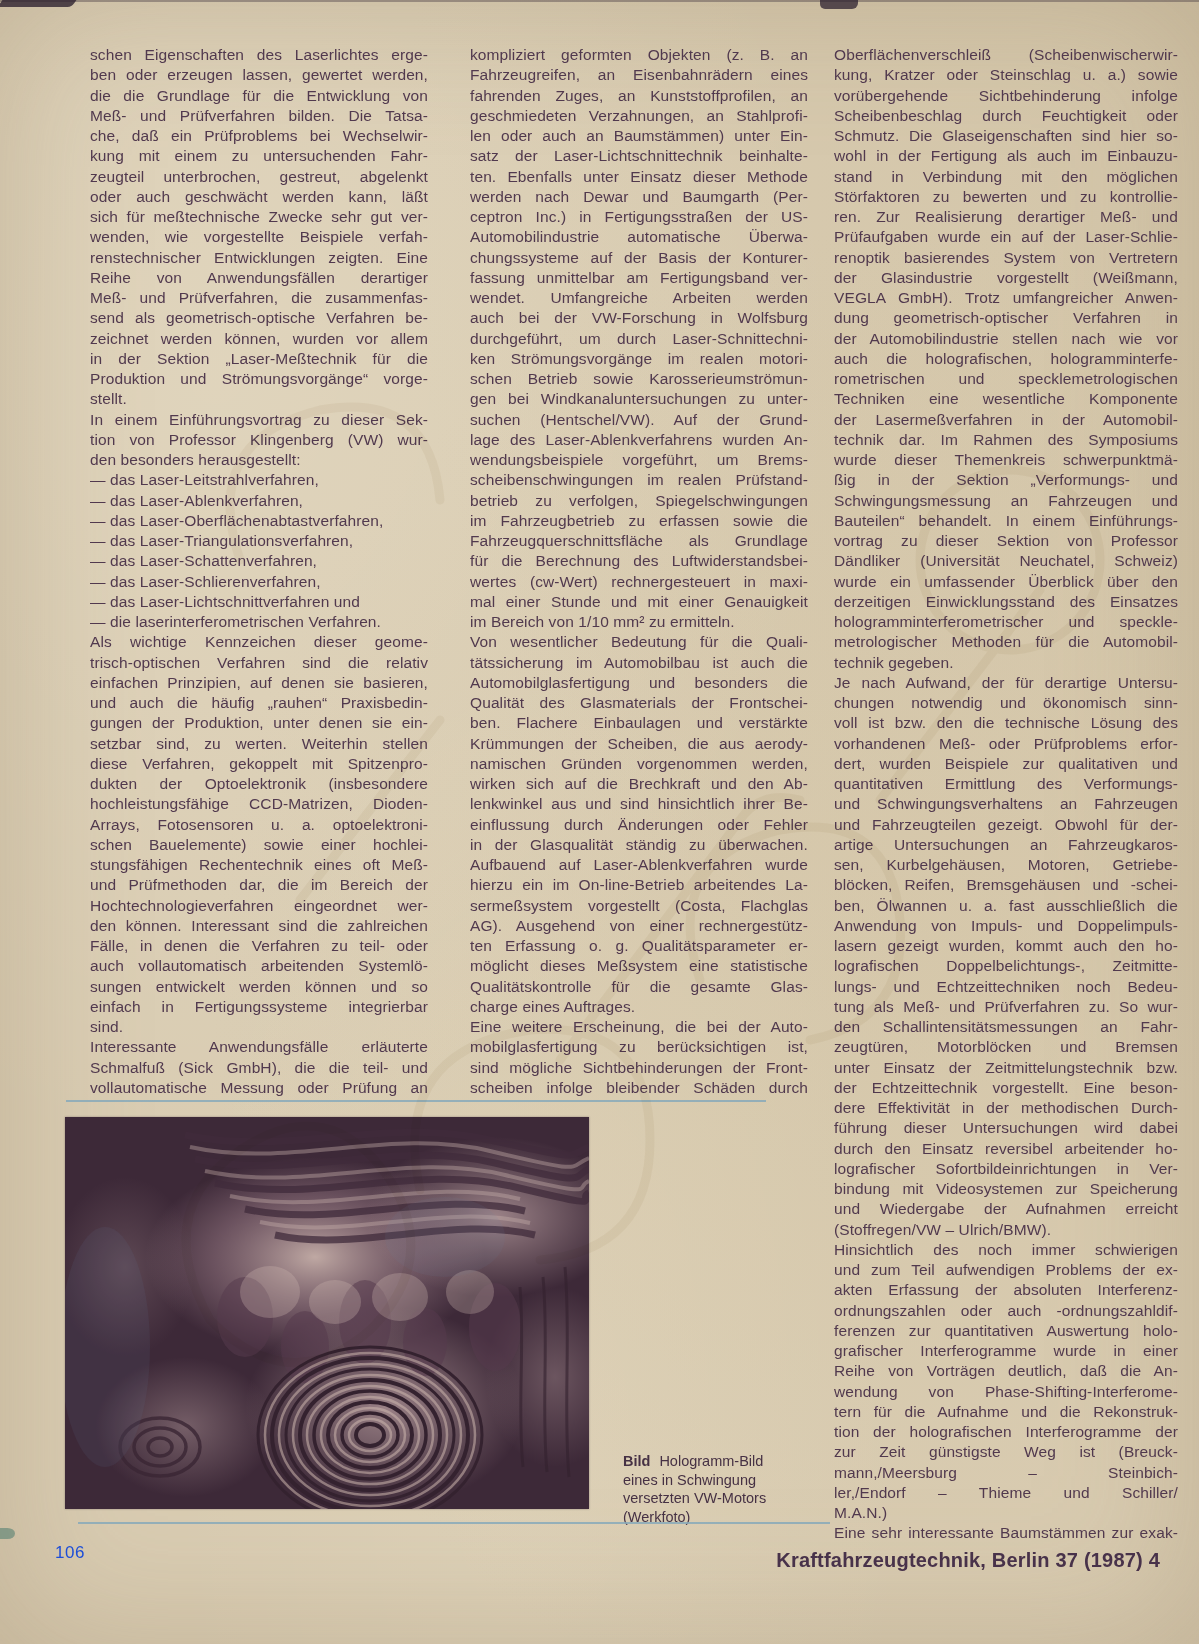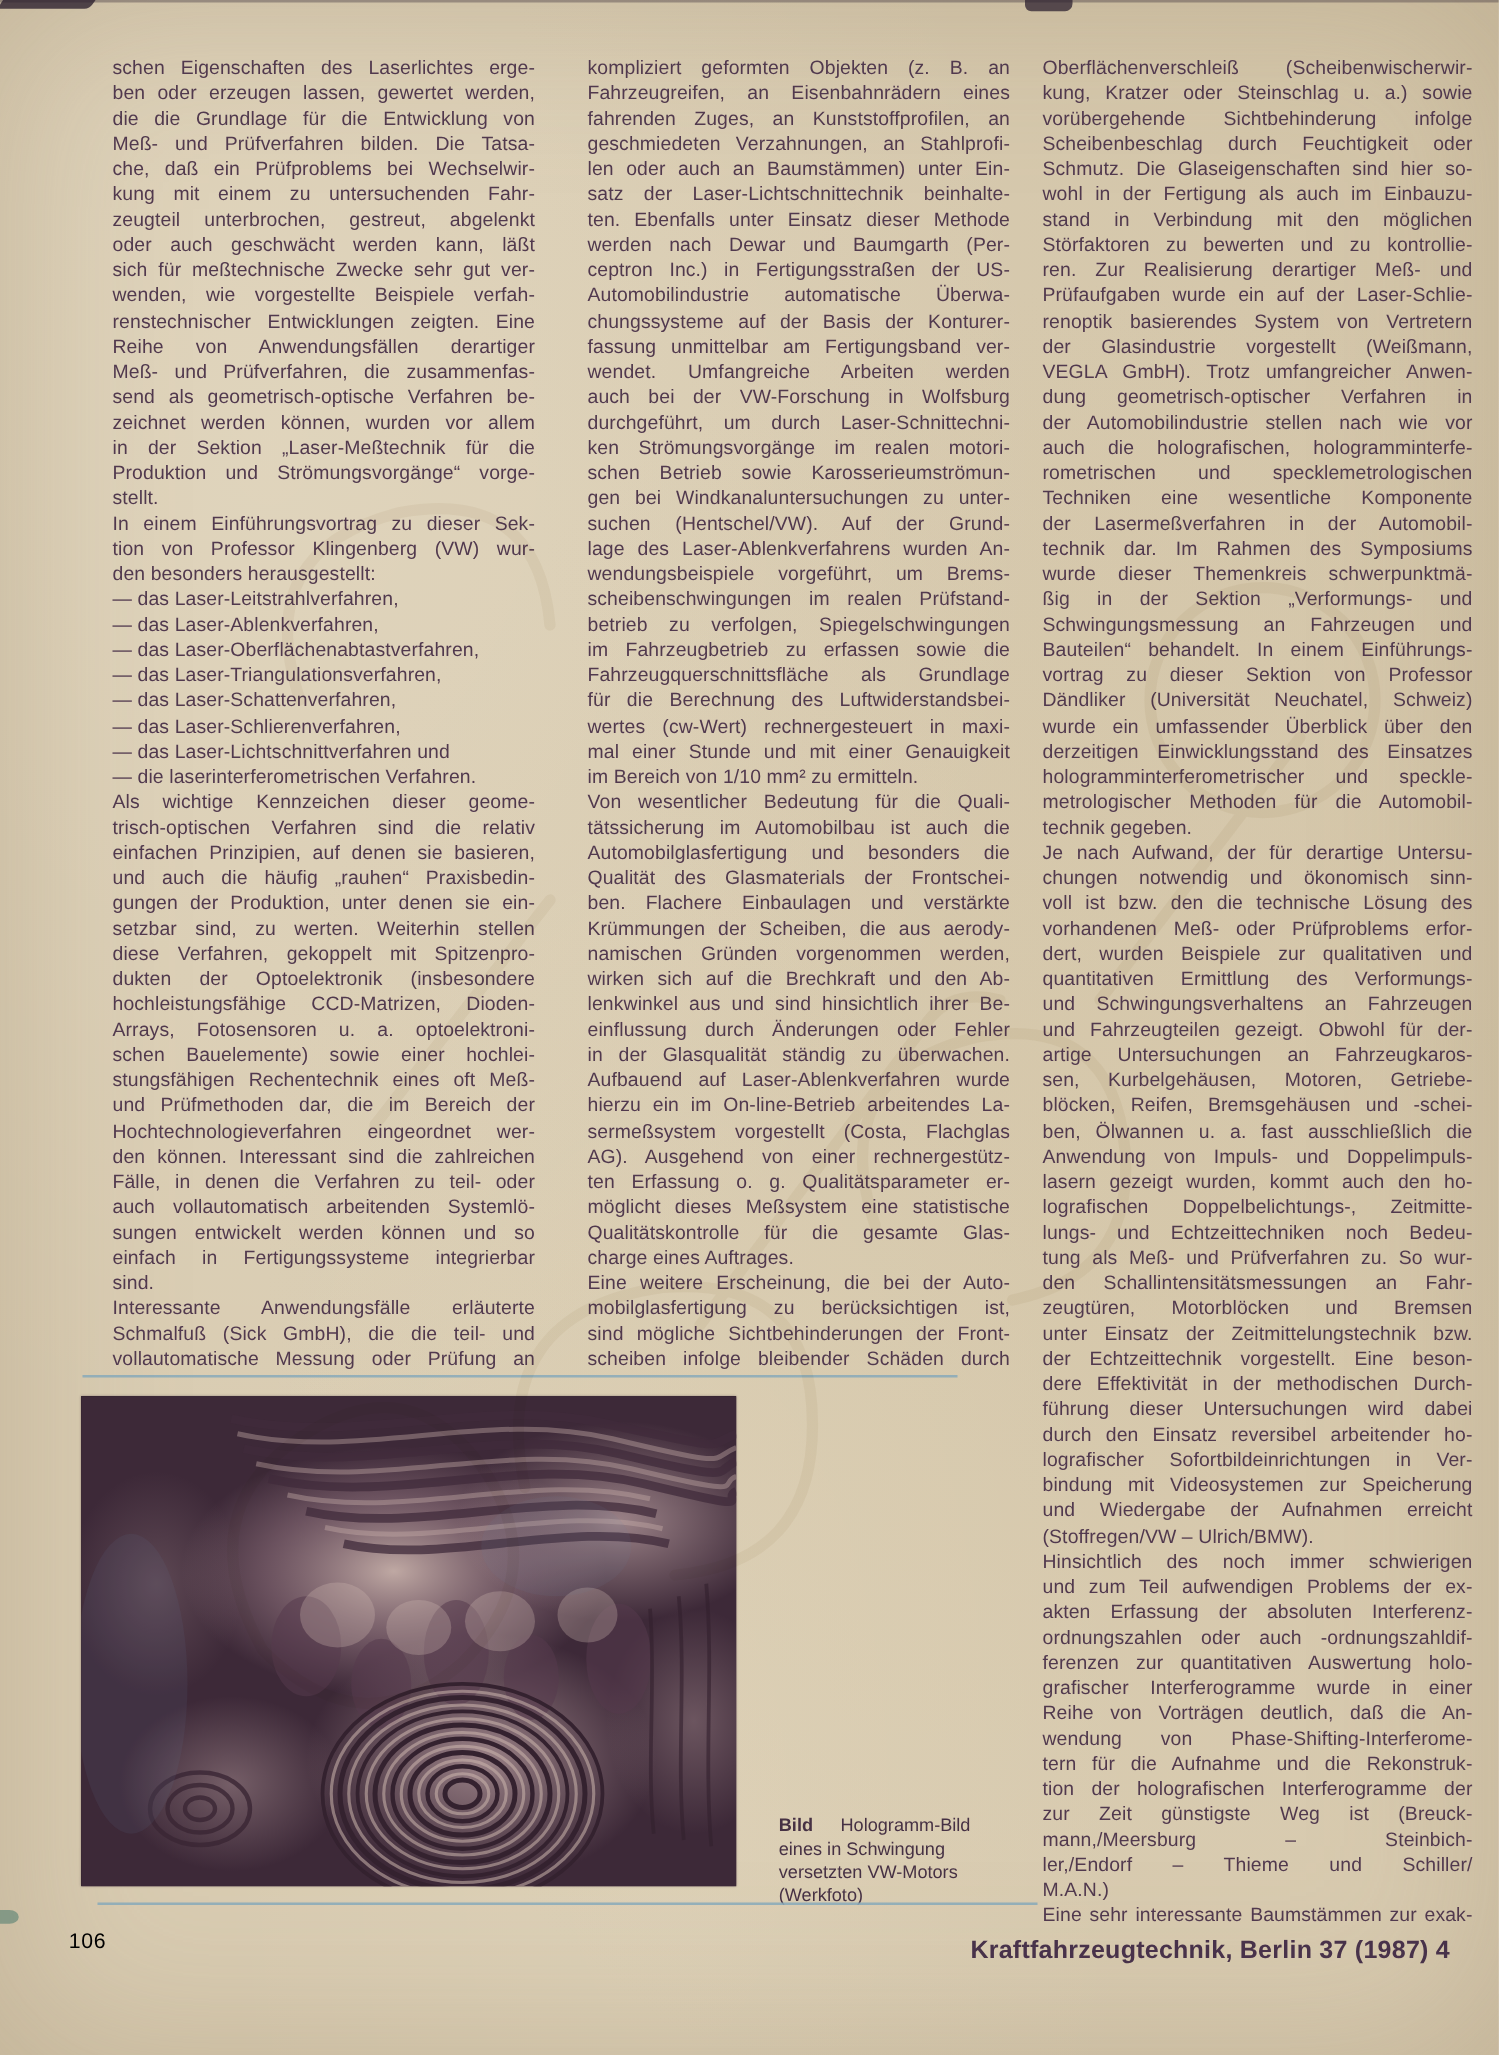--- a/index.html
+++ b/index.html
@@ -37,24 +37,24 @@
   .photo{
     position:absolute;left:65px;top:1117px;width:524px;height:392px;margin:0;
     box-shadow:inset 0 0 70px rgba(24,10,24,.85), 0 0 2px rgba(60,40,60,.4);
     background:#3d2938;
   }
   .photo svg{display:block;width:100%;height:100%;}
   .caption{
     position:absolute;left:623px;top:1452px;width:170px;
     font-size:14.5px;line-height:18.5px;color:#463144;
   }
-  .cap-label{font-weight:bold;margin-right:22px;}
+  .cap-label{font-weight:bold;margin-right:9px;}
   .pagenum{
     position:absolute;left:55px;top:1543px;
-    font-size:17px;color:#000000;letter-spacing:.5px;
+    font-size:17px;color:#1d4ed8;letter-spacing:.5px;
   }
   .footer{
     position:absolute;right:39px;top:1549px;
     font-size:20px;font-weight:bold;color:#48324a;letter-spacing:.2px;
   }
   .watermark{
     position:absolute;left:0;top:0;width:1199px;height:1644px;
     pointer-events:none;mix-blend-mode:multiply;opacity:.55;
   }
   .artifact{position:absolute;background:#2e2230;}

